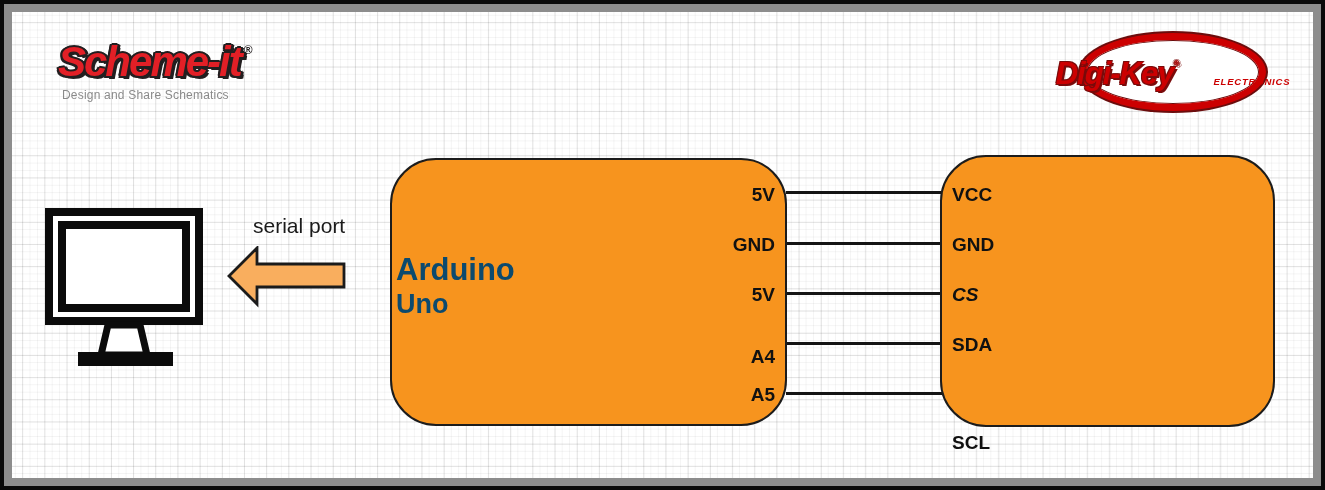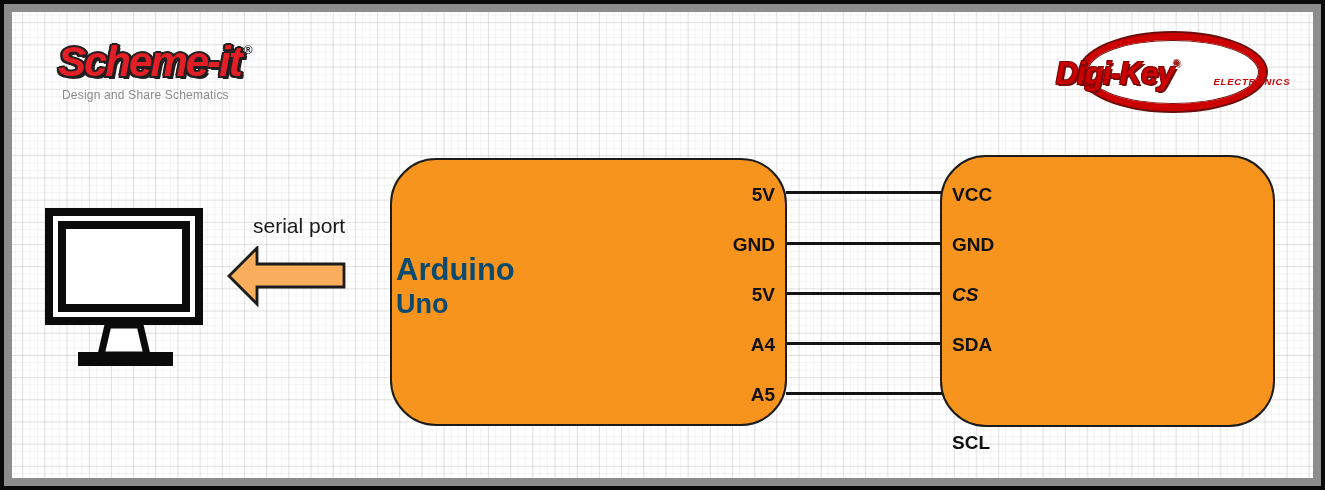--- a/index.html
+++ b/index.html
@@ -160,21 +160,21 @@
   <div class="wire" style="top:392px;"></div>
 
   <div class="block block-arduino">
     <div class="block-title">
       <div class="title-line1">Arduino</div>
       <div class="title-line2">Uno</div>
     </div>
     <div class="pin pin-right" style="top:24px;">5V</div>
     <div class="pin pin-right" style="top:74px;">GND</div>
     <div class="pin pin-right" style="top:124px;">5V</div>
-    <div class="pin pin-right" style="top:174px;">A4</div>
+    <div class="pin pin-right" style="top:186px;">A4</div>
     <div class="pin pin-right" style="top:224px;">A5</div>
   </div>
 
   <div class="block block-mma">
     <div class="pin pin-left" style="top:27px;">VCC</div>
     <div class="pin pin-left" style="top:77px;">GND</div>
     <div class="pin pin-left" style="top:127px;font-style:italic;">CS</div>
     <div class="pin pin-left" style="top:177px;">SDA</div>
     <div class="pin pin-left" style="top:227px;margin-top:48px;">SCL</div>
   </div>

